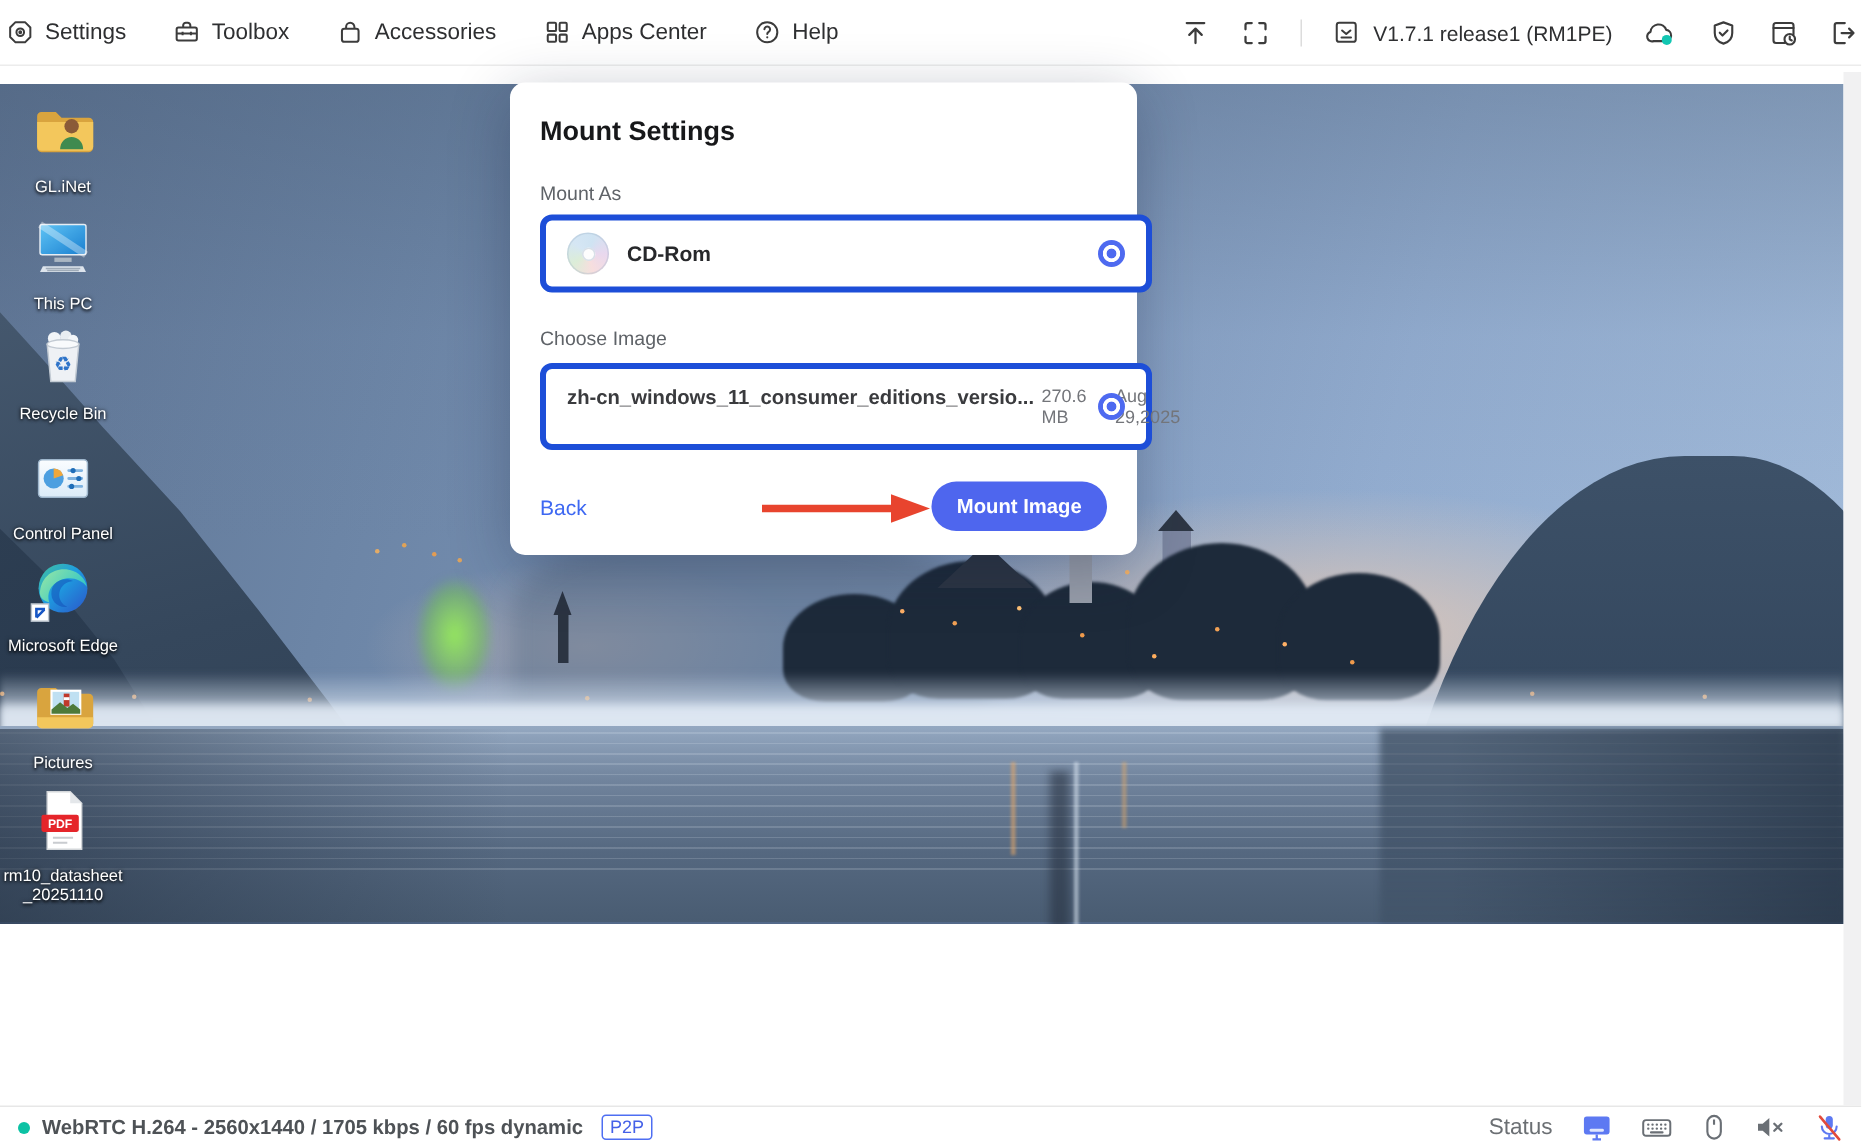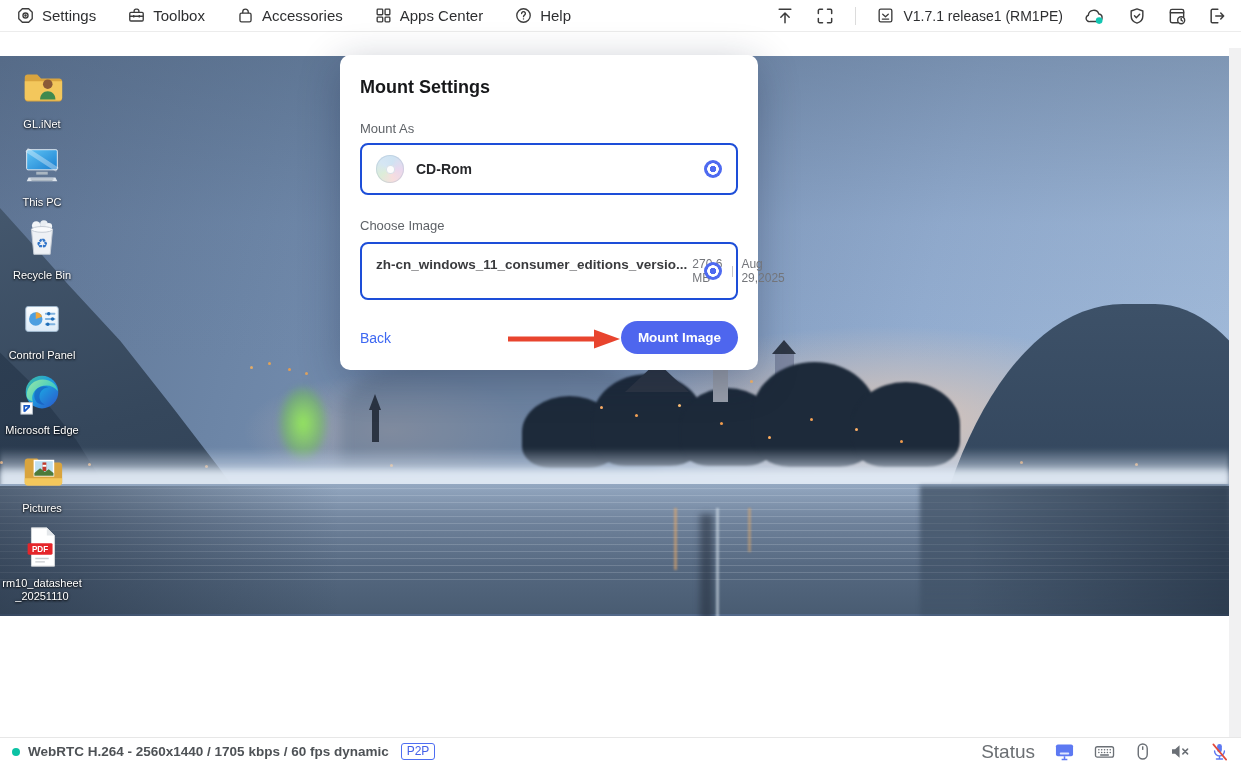--- a/index.html
+++ b/index.html
@@ -1,23 +1,23 @@
 <!DOCTYPE html>
 <html><head>
 <meta charset="utf-8">
 <style>
   * { margin:0; padding:0; box-sizing:border-box; }
   html,body { width:1241px; height:765px; }
   body { font-family:"Liberation Sans","DejaVu Sans",sans-serif; background:#fff; overflow:hidden; }
   #app { position:relative; width:1241px; height:765px; background:#fff; overflow:hidden; }
 
   
-  .topbar { position:absolute; left:0; top:0; width:1241px; height:32px; background:#fff;
+  .topbar { position:absolute; left:0; top:0; width:1241px; height:44px; background:#fff;
             border-bottom:1px solid #ececec; display:flex; align-items:center;
-            justify-content:space-between; padding:0 14px; z-index:40; }
+            justify-content:space-between; padding:0 2px; z-index:40; }
   .menu { display:flex; align-items:center; gap:27px; }
   .menu-item { display:flex; align-items:center; gap:7px; font-size:15px; color:#2e2f31;
                cursor:pointer; padding:8px 2px; border-radius:19px; white-space:nowrap; }
   .menu-item.active { background:#e4e4e7; padding:8px 16px; }
   .menu-item svg { display:block; }
   .tb-right { display:flex; align-items:center; gap:20px; }
   .tb-icon { display:flex; align-items:center; justify-content:center; cursor:pointer; }
   .tb-divider { width:1px; height:18px; background:#dcdcdc; }
   .version-group { display:flex; align-items:center; gap:8px; }
   .version-text { font-size:14px; color:#2e2f31; white-space:nowrap; }
@@ -94,32 +94,32 @@
       text-shadow:0 1px 2px rgba(0,0,0,.85), 0 0 3px rgba(0,0,0,.6); word-break:break-all; max-width:80px; }
 
   
   .statusbar { position:absolute; left:0; top:737px; width:1241px; height:28px; background:#fff;
       border-top:1px solid #e7e7e7; display:flex; align-items:center; padding:0 12px; z-index:40; }
   .dot-online { width:8px; height:8px; border-radius:50%; background:#0cc2a4; }
   .stream-text { margin-left:8px; font-size:13.5px; font-weight:700; color:#4e5256; }
   .p2p { margin-left:12px; font-size:12px; color:#4460e8; border:1px solid #4e6ef2; border-radius:3px;
          padding:0px 5px 1px; line-height:14px; }
   .sb-right { margin-left:auto; display:flex; align-items:center; gap:19px; }
-  .sb-label { font-size:19px; color:#6b6f73; }
+  .sb-label { font-size:15px; color:#6b6f73; }
   .sb-ic { display:flex; align-items:center; cursor:pointer; }
 
   .letterbox { position:absolute; left:1229px; top:48px; width:12px; height:689px; background:#f1f1f2; z-index:12; }
 
   
   .dialog { position:absolute; left:340px; top:55px; width:418px; height:315px; background:#fff;
       border-radius:10px; box-shadow:0 10px 40px rgba(20,30,60,.30); z-index:50; padding:0 20px; }
   .dlg-title { position:absolute; left:20px; top:22px; font-size:18px; font-weight:700; color:#17181a;text-align:center; }
   .dlg-sec { position:absolute; left:20px; font-size:13px; color:#5f6368; }
   .sec-mount { top:66px; } .sec-image { top:163px; }
-  .opt-card { position:absolute; left:20px; width:378px; border:2px solid #1d4ed8; border-radius:8px;
+  .opt-card { position:absolute; left:20px; width:408px; border:4px solid #1d4ed8; border-radius:8px;
       display:flex; align-items:center; padding:0 14px; cursor:pointer; background:#fff; }
   .card-cdrom { top:88px; height:52px; gap:12px; }
   .card-image { top:187px; height:58px; }
   .cd-disc { width:28px; height:28px; border-radius:50%; position:relative; flex:0 0 auto;
       background:conic-gradient(from 20deg,#cfe3f2,#e9d8ee,#f7dede,#dcedd8,#d5e6f4,#cfe3f2);
       box-shadow:inset 0 0 0 1px rgba(160,180,200,.35); }
   .cd-disc:after { content:""; position:absolute; left:9.5px; top:9.5px; width:9px; height:9px;
       border-radius:50%; background:#fdfdfd; box-shadow:inset 0 0 0 1px rgba(160,180,200,.4); }
   .opt-label { font-size:14px; font-weight:600; color:#27282b; }
   .radio { width:18px; height:18px; border-radius:50%; margin-left:auto; flex:0 0 auto;

